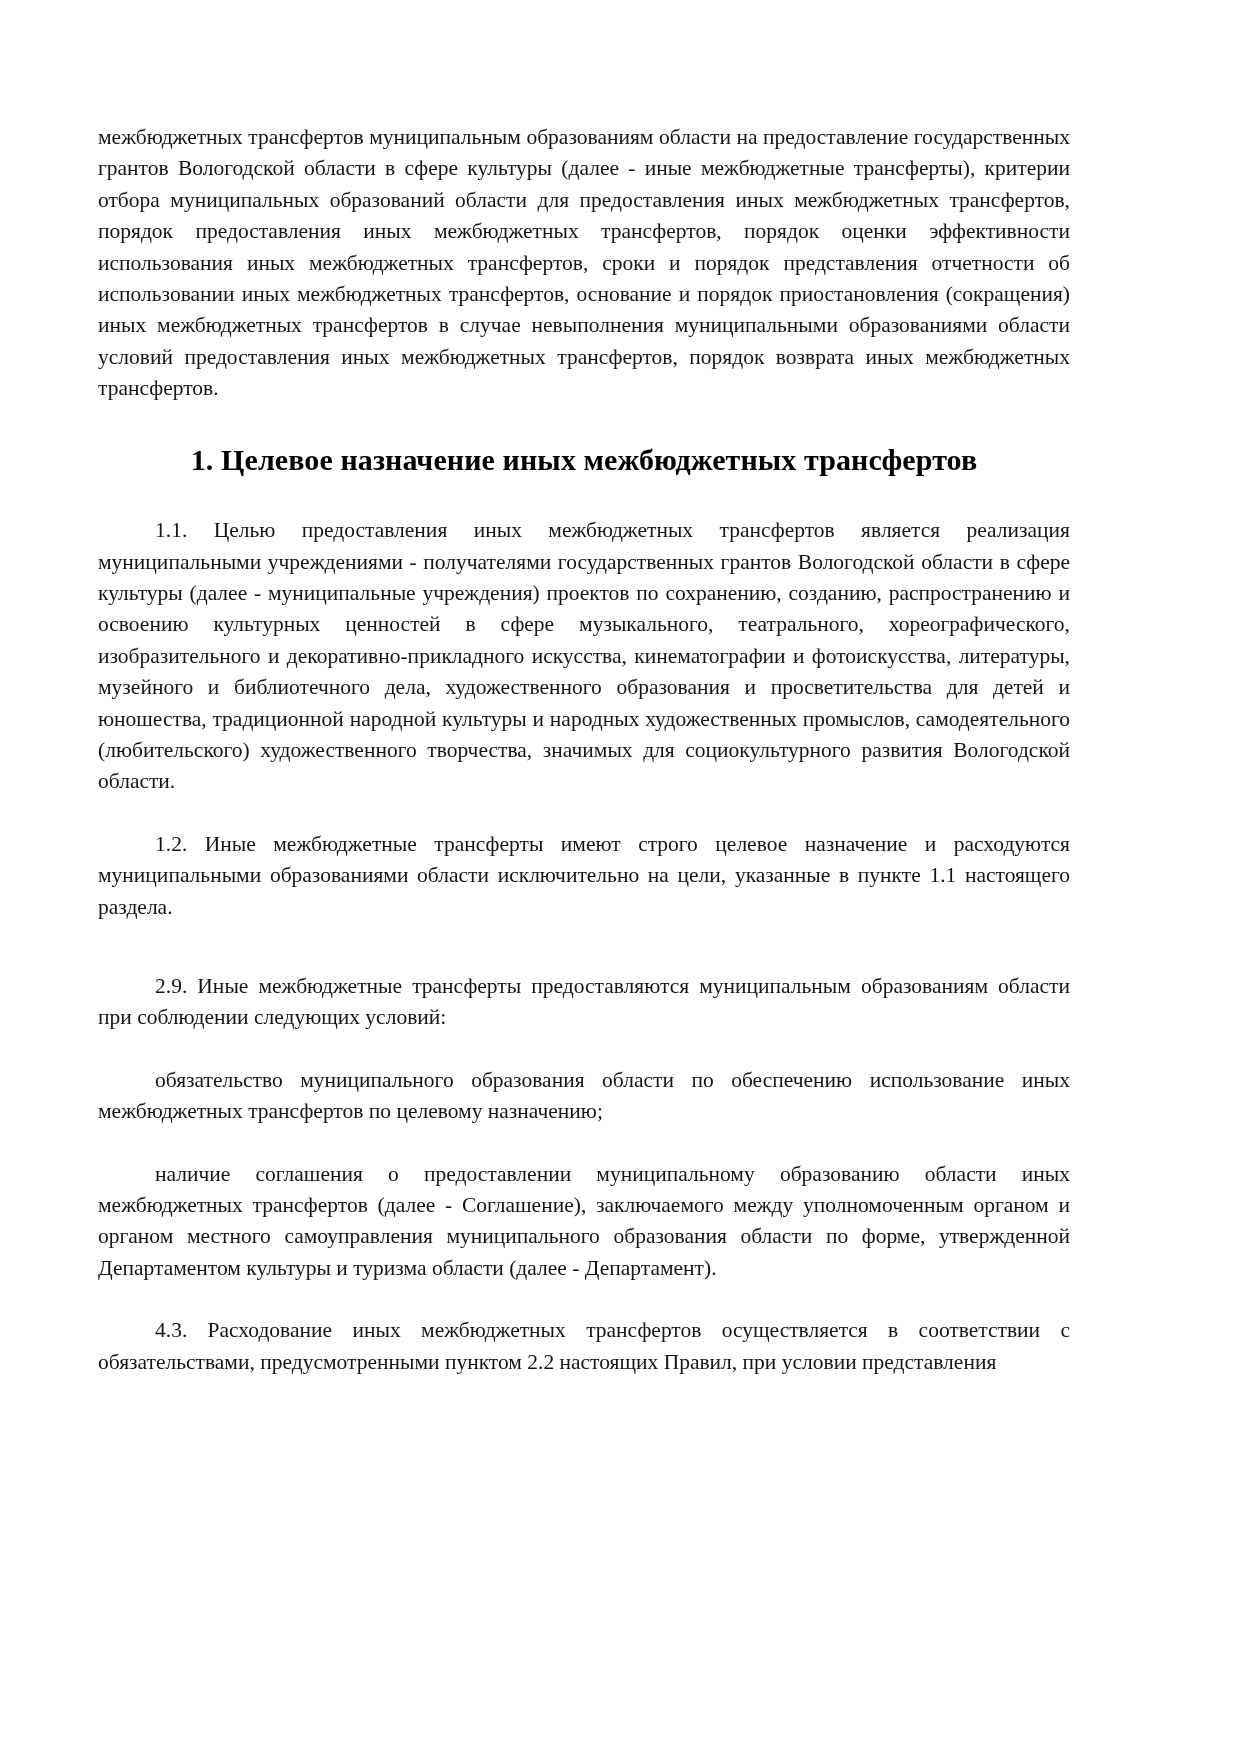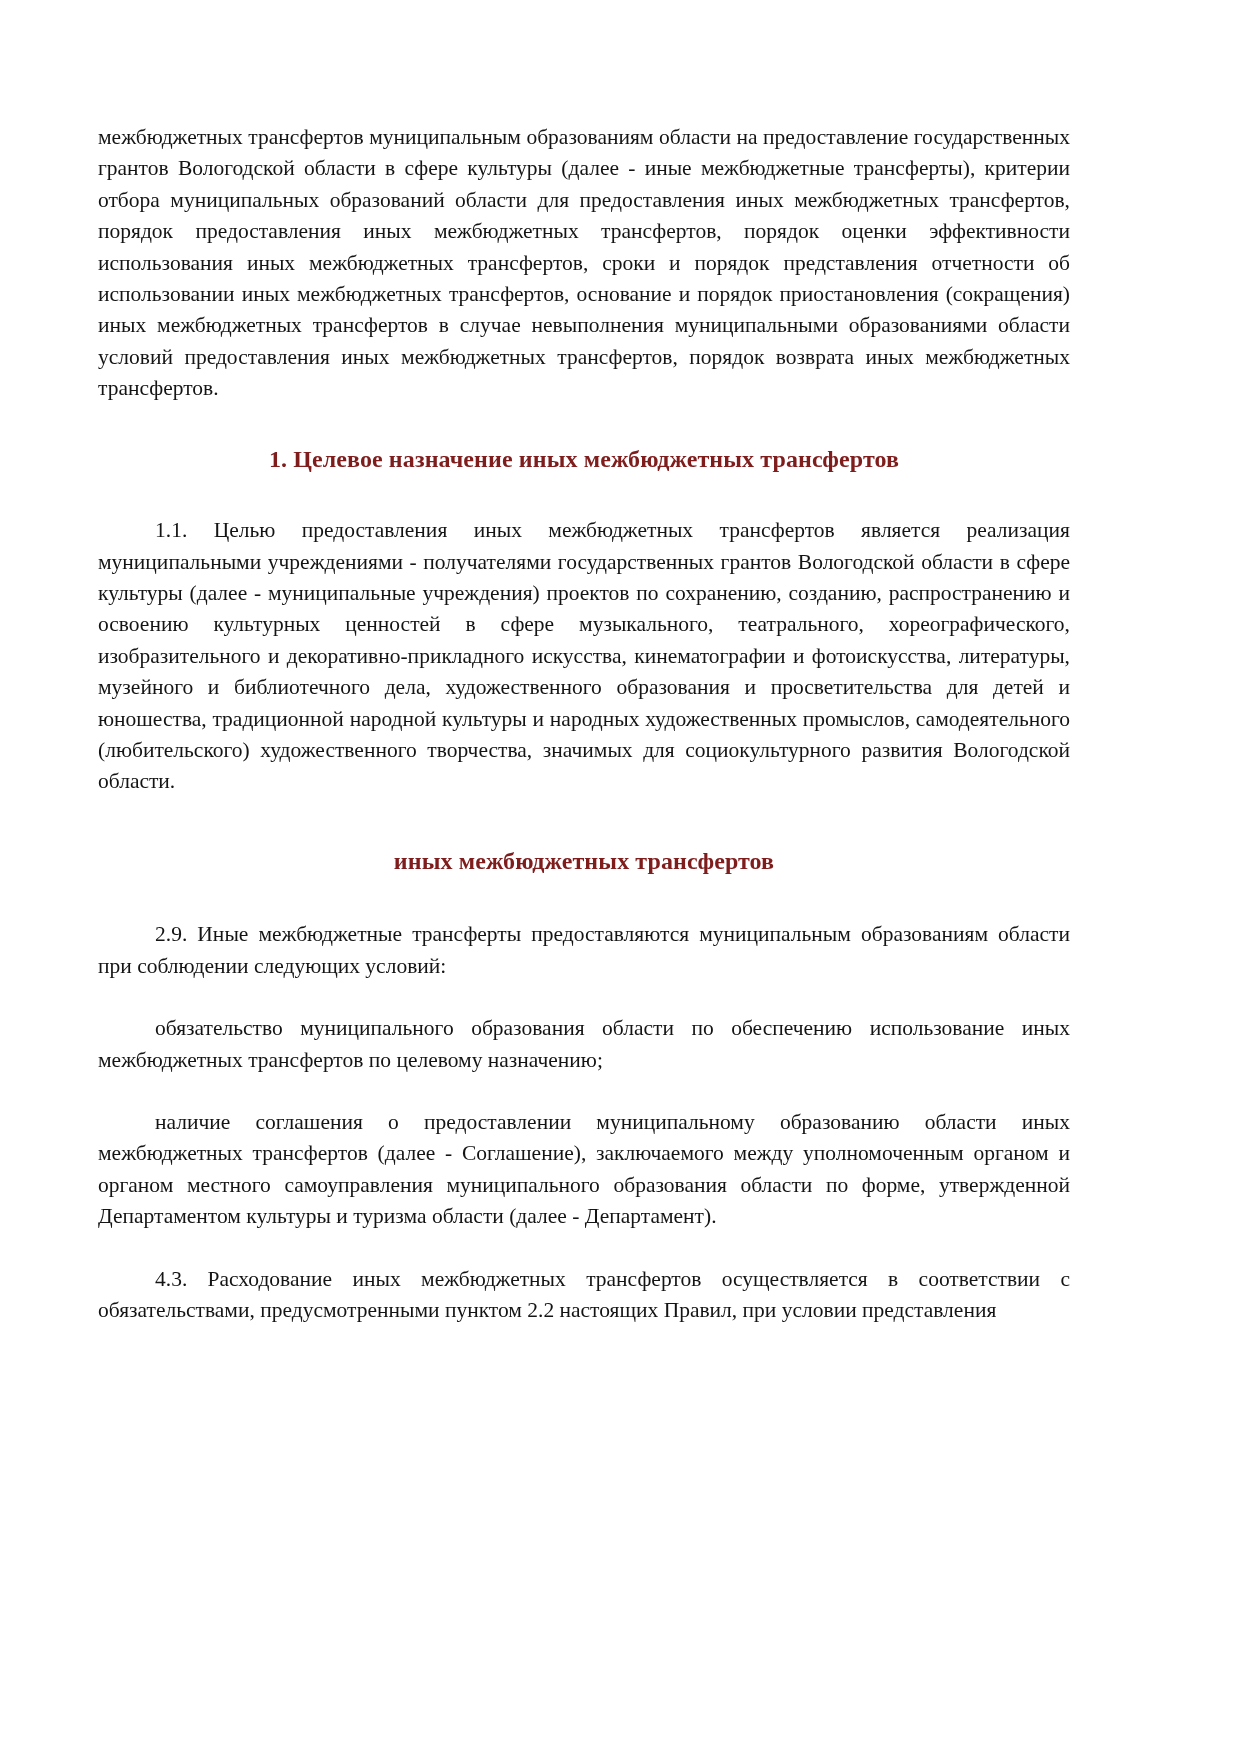--- a/index.html
+++ b/index.html
@@ -30,25 +30,25 @@
     hyphens: none;
   }
   p.indent {
     text-indent: 57px;
   }
   p.gap {
     margin-top: 31px;
   }
   h2.section-heading {
     margin: 0;
-    font-size: 24px;
+    font-size: 30px;
     line-height: 31.5px;
     font-weight: bold;
     text-align: center;
-    color: #7f1d1d;
+    color: #000000;
     letter-spacing: 0.1px;
   }
   .heading-block {
     margin-top: 39px;
     margin-bottom: 40px;
   }
   .heading-block-two {
     margin-top: 48px;
     margin-bottom: 42px;
   }
@@ -60,24 +60,24 @@
   <div class="content">
 
     <p class="body-text">межбюджетных трансфертов муниципальным образованиям области на предоставление государственных грантов Вологодской области в сфере культуры (далее - иные межбюджетные трансферты), критерии отбора муниципальных образований области для предоставления иных межбюджетных трансфертов, порядок предоставления иных межбюджетных трансфертов, порядок оценки эффективности использования иных межбюджетных трансфертов, сроки и порядок представления отчетности об использовании иных межбюджетных трансфертов, основание и порядок приостановления (сокращения) иных межбюджетных трансфертов в случае невыполнения муниципальными образованиями области условий предоставления иных межбюджетных трансфертов, порядок возврата иных межбюджетных трансфертов.</p>
 
     <div class="heading-block">
       <h2 class="section-heading">1. Целевое назначение иных межбюджетных трансфертов</h2>
     </div>
 
     <p class="body-text indent">1.1. Целью предоставления иных межбюджетных трансфертов является реализация муниципальными учреждениями - получателями государственных грантов Вологодской области в сфере культуры (далее - муниципальные учреждения) проектов по сохранению, созданию, распространению и освоению культурных ценностей в сфере музыкального, театрального, хореографического, изобразительного и декоративно-прикладного искусства, кинематографии и фотоискусства, литературы, музейного и библиотечного дела, художественного образования и просветительства для детей и юношества, традиционной народной культуры и народных художественных промыслов, самодеятельного (любительского) художественного творчества, значимых для социокультурного развития Вологодской области.</p>
 
+    <p class="body-text indent gap">1.2. Иные межбюджетные трансферты имеют строго целевое назначение и расходуются муниципальными образованиями области исключительно на цели, указанные в пункте 1.1 настоящего раздела.</p>
 
 
     <div class="heading-block-two">
-      <h2 class="section-heading">иных межбюджетных трансфертов</h2>
     </div>
 
 
     <p class="body-text indent gap">2.9. Иные межбюджетные трансферты предоставляются муниципальным образованиям области при соблюдении следующих условий:</p>
 
     <p class="body-text indent gap">обязательство муниципального образования области по обеспечению использование иных межбюджетных трансфертов по целевому назначению;</p>
 
     <p class="body-text indent gap">наличие соглашения о предоставлении муниципальному образованию области иных межбюджетных трансфертов (далее - Соглашение), заключаемого между уполномоченным органом и органом местного самоуправления муниципального образования области по форме, утвержденной Департаментом культуры и туризма области (далее - Департамент).</p>
 
     <p class="body-text indent gap">4.3. Расходование иных межбюджетных трансфертов осуществляется в соответствии с обязательствами, предусмотренными пунктом 2.2 настоящих Правил, при условии представления</p>

